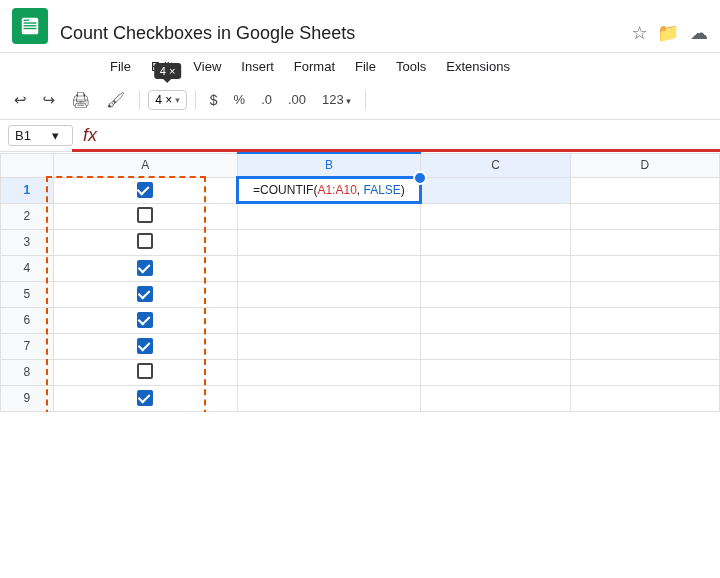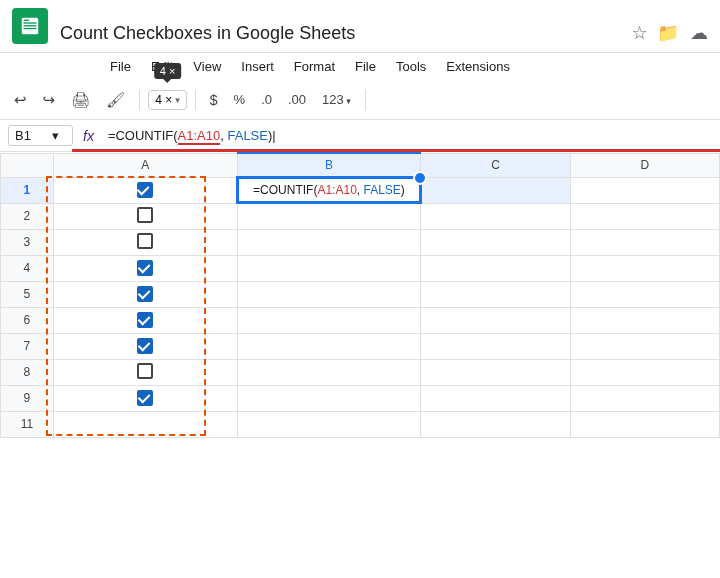--- a/index.html
+++ b/index.html
@@ -62,21 +62,21 @@
     .formula-bar {
       display: flex; align-items: center; padding: 2px 8px; gap: 6px;
       background: #fff; border-bottom: 1px solid #e0e0e0; min-height: 32px;
     }
     .cell-ref-box {
       display: flex; align-items: center; gap: 21px; border: 1px solid #ccc;
       border-radius: 3px; padding: 2px 6px; min-width: 65px; font-size: 13px;
     }
     .cell-ref-box span { font-size: 13px; color: #202124; }
     .cell-ref-arrow { font-size: 10px; color: #666; }
-    .fx-icon { font-size: 14px; color: #4c1d95; padding: 0 4px; font-style: italic; }
+    .fx-icon { font-size: 18px; color: #7f1d1d; padding: 0 4px; font-style: italic; }
     .formula-input {
       flex: 1; font-size: 13px; color: #202124; padding: 2px 4px;
       border: none; outline: none; font-family: Arial, sans-serif;
     }
 
     
     .grid-container { position: relative; overflow: hidden; }
     .spreadsheet { border-collapse: collapse; width: 100%; table-layout: fixed; }
 
     
@@ -255,23 +255,20 @@
     <div class="tb-divider"></div>
   </div>
 
   <div class="formula-bar-wrapper">
     <div class="formula-bar">
       <div class="cell-ref-box">
         <span>B1</span>
         <span class="cell-ref-arrow">▾</span>
       </div>
       <span class="fx-icon">fx</span>
-      <div class="formula-input">
-        <span class="f-eq">=</span><span class="f-func">COUNTIF(</span><span class="f-range formula-underline">A1:A10</span><span class="f-func">, </span><span class="f-false">FALSE</span><span class="f-func">)|</span>
-      </div>
     </div>
     <div class="formula-bar-underline"></div>
   </div>
 
   <div class="grid-container" style="position:relative;">
     <table class="spreadsheet">
       <colgroup>
         <col class="col-row-num">
         <col class="col-a">
         <col class="col-b">
@@ -376,27 +373,20 @@
           <td class="row-num">9</td>
           <td>
             <div class="cb checked"></div>
           </td>
           <td></td>
           <td></td>
           <td></td>
         </tr>
 
 
-        <tr class="data-row">
-          <td class="row-num">11</td>
-          <td></td>
-          <td></td>
-          <td></td>
-          <td></td>
-        </tr>
       </tbody>
     </table>
 
     <div class="dashed-overlay" style="top:24px; left:46px; width:160px; height:260px;">
     </div>
 
   </div>
 </div>
 
 </body></html>

